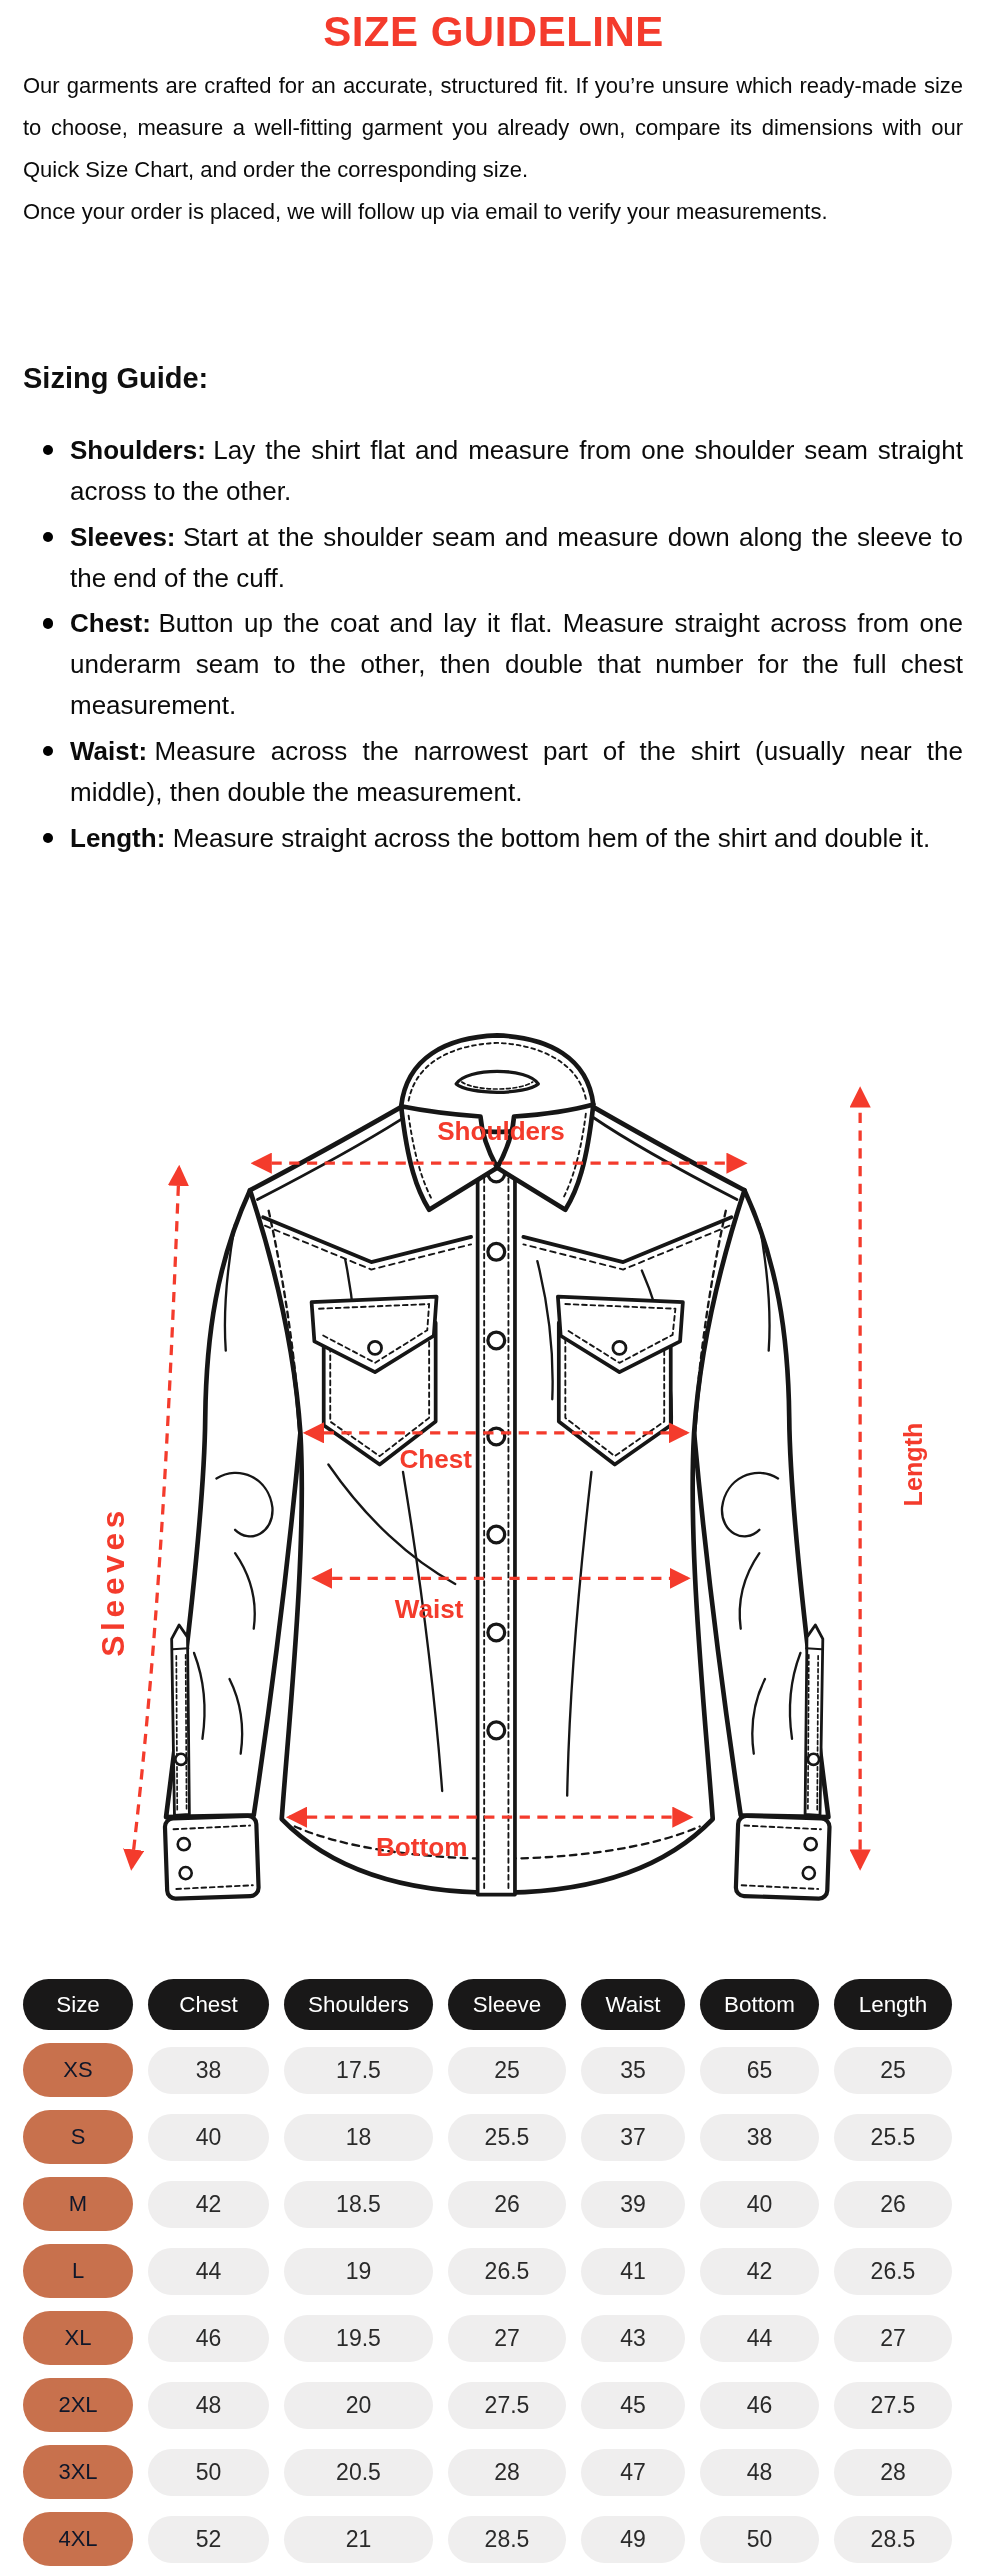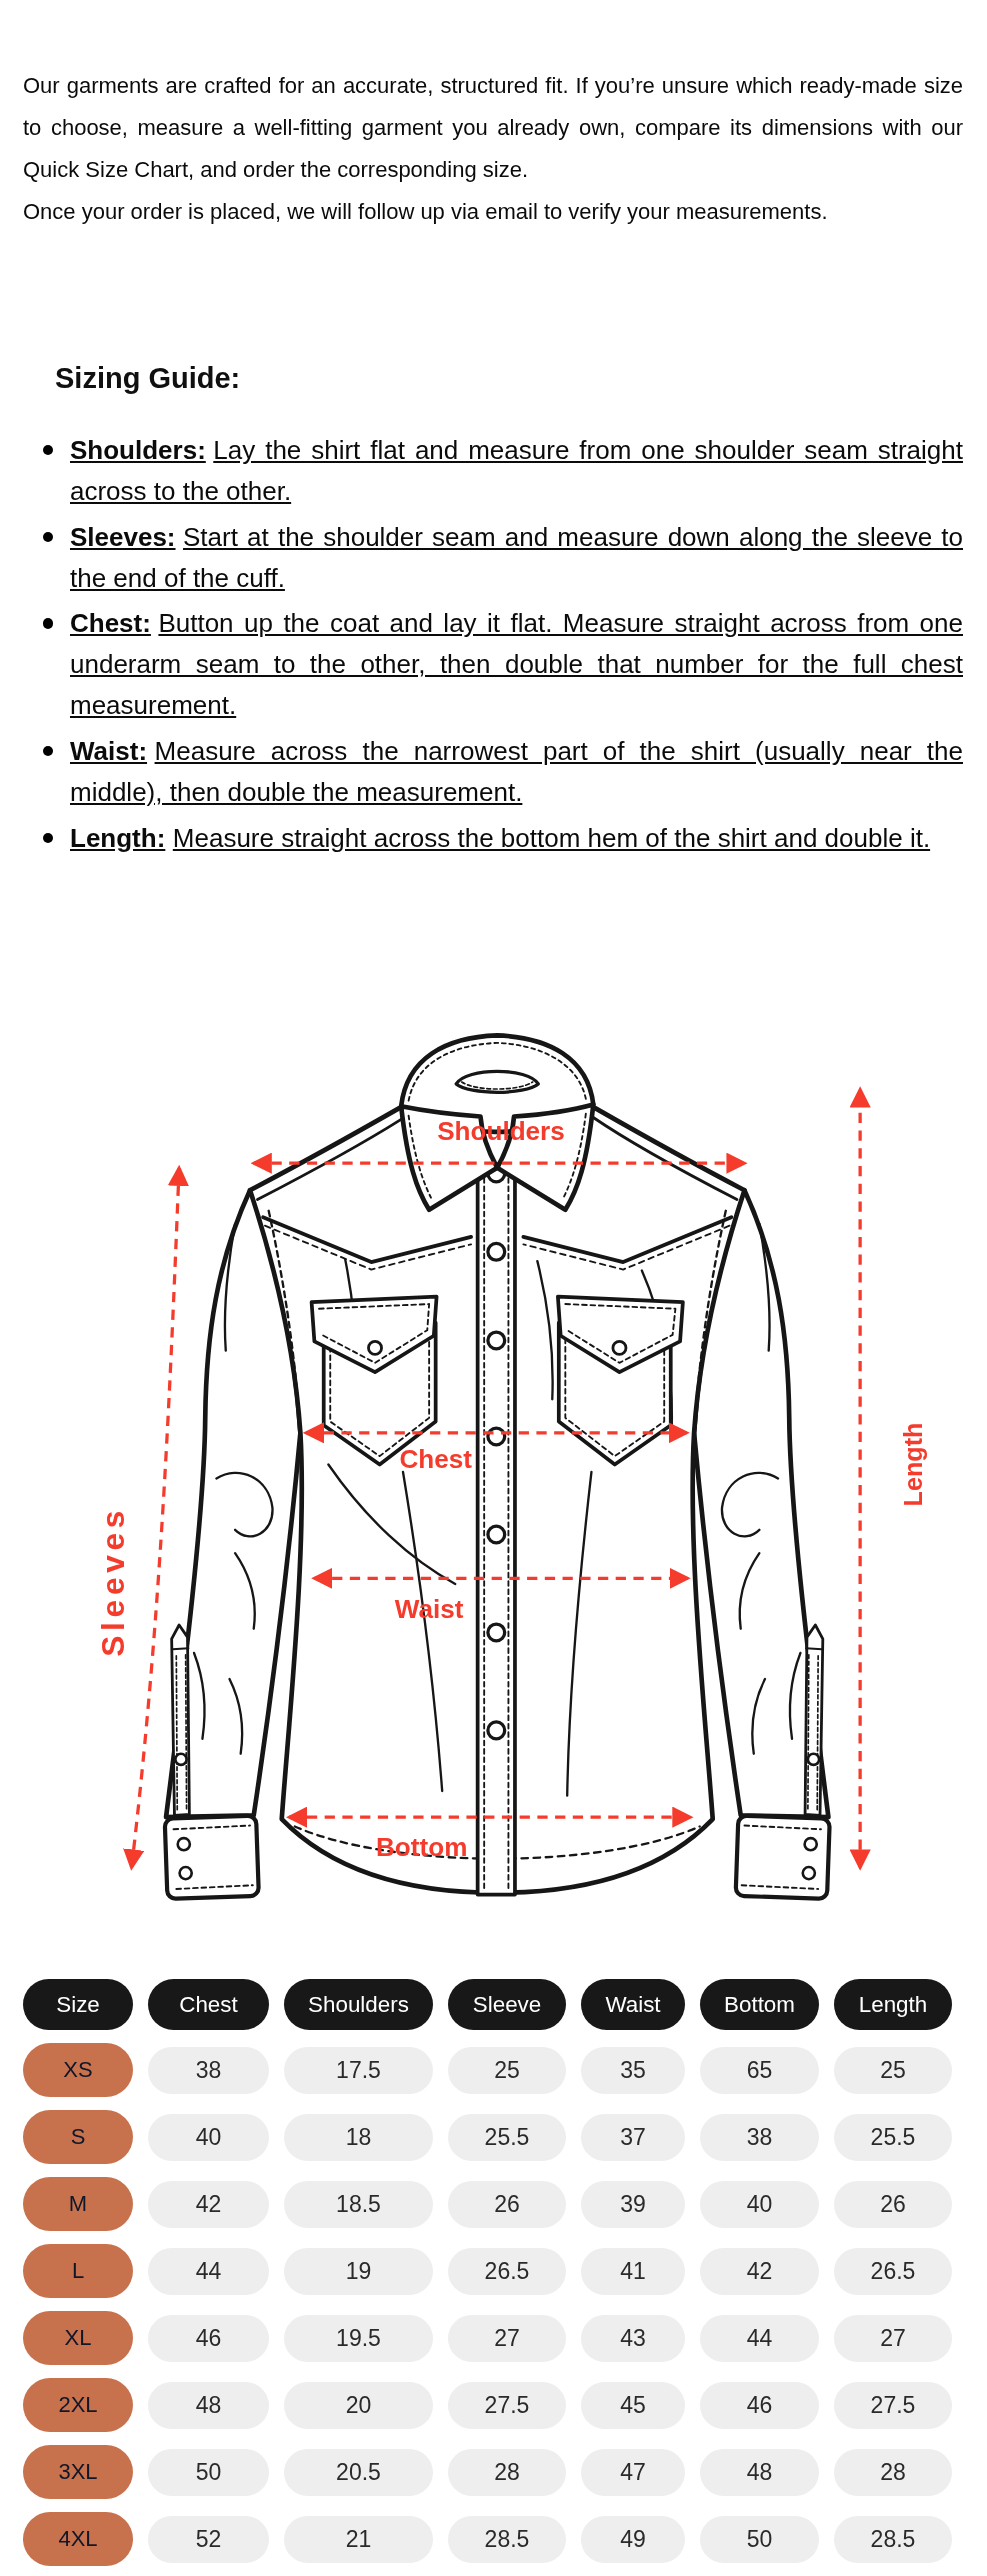--- a/index.html
+++ b/index.html
@@ -14,23 +14,23 @@
   body{font-family:"Liberation Sans", sans-serif; color:#0b0b0b;}
   .page{position:relative;width:987px;height:2576px;background:#fff;overflow:hidden;margin:0 auto;}
 
   .title{position:absolute;top:7.5px;left:0;width:100%;text-align:center;
          font-size:42px;font-weight:800;letter-spacing:0.5px;color:var(--accent-red);}
 
   .intro{position:absolute;top:65px;left:23px;width:940px;
          font-size:22px;line-height:42px;text-align:justify;}
   .intro p{margin:0;}
 
-  .sizing-heading{position:absolute;top:362px;left:23px;font-size:29px;font-weight:700;color:#101010;margin-left:32px;}
-
-  .bullets{position:absolute;top:430px;left:23px;width:940px;text-decoration:underline;}
+  .sizing-heading{position:absolute;top:362px;left:23px;font-size:29px;font-weight:700;color:#101010;}
+
+  .bullets{position:absolute;top:430px;left:23px;width:940px;}
   .bullets ul{list-style:none;margin:0;padding:0;}
   .bullets li{position:relative;padding-left:47px;font-size:26px;line-height:41px;
               text-align:justify;margin-bottom:4.7px;}
   .bullets li .dot{position:absolute;left:19.6px;top:15px;width:10.3px;height:10.3px;border-radius:50%;background:#000;}
   .bullets li b{font-weight:700;margin-right:7.5px;}
 
   .diagram{position:absolute;top:1026px;left:0;}
   .diagram text{font-family:"Liberation Sans",sans-serif;font-weight:700;fill:var(--accent-red);}
   .arr{stroke:var(--accent-red);stroke-width:3.5;fill:none;stroke-dasharray:11 8;}
 
@@ -42,20 +42,21 @@
   .spill{height:54px;border-radius:27px;background:var(--size-pill-bg);color:#0f172a;
          display:flex;align-items:center;justify-content:center;font-size:22px;}
   .vpill{height:47px;border-radius:27px;background:var(--value-cell-bg);color:#2a2a2a;
          display:flex;align-items:center;justify-content:center;font-size:23px;}
 </style>
 </head>
 <body>
 
 <div class="page">
 
+  <div class="title">SIZE GUIDELINE</div>
 
   <div class="intro">
     <p>Our garments are crafted for an accurate, structured fit. If you’re unsure which ready-made size to choose, measure a well-fitting garment you already own, compare its dimensions with our Quick Size Chart, and order the corresponding size.</p>
     <p>Once your order is placed, we will follow up via email to verify your measurements.</p>
   </div>
 
   <div class="sizing-heading">Sizing Guide:</div>
 
   <div class="bullets">
     <ul>

